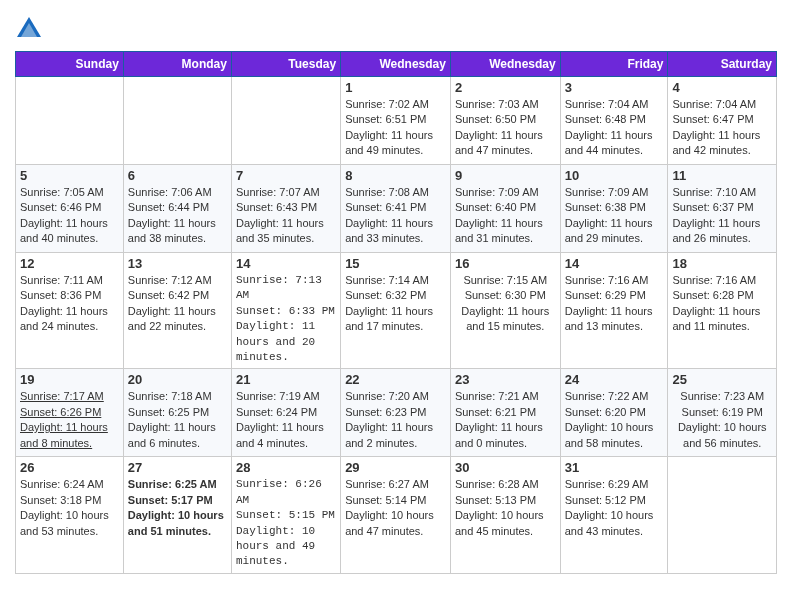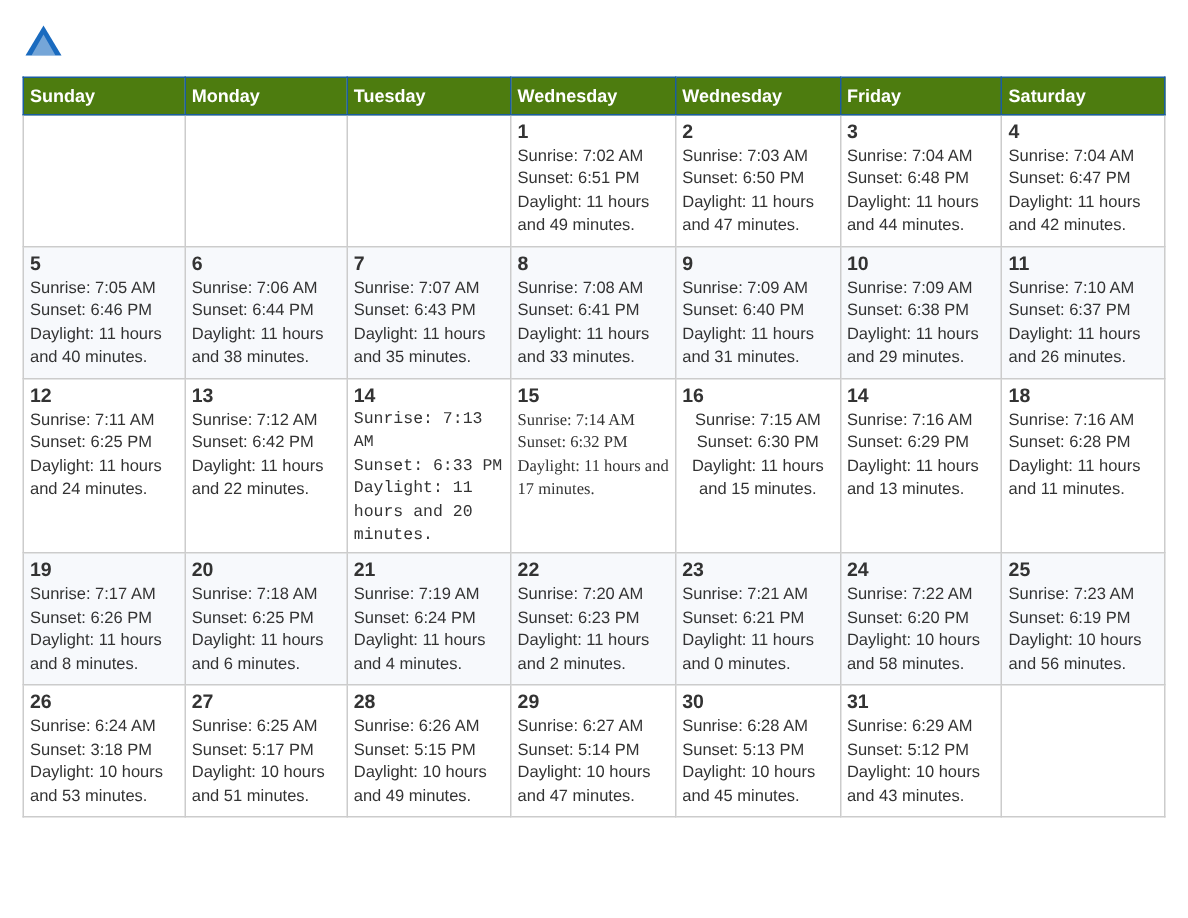--- a/index.html
+++ b/index.html
@@ -94,21 +94,21 @@
     }
     .empty-cell {
       background: #f9f9f9;
     }
     tr:nth-child(even) td {
       background: #f7f9fc;
     }
     tr:nth-child(odd) td {
       background: #fff;
     }
-    .calendar thead tr th { background-color: #4d7c0f; }
+    .calendar thead tr th { background-color: #6d28d9; text-align: right; }
   </style>
 </head>
 <body>
 
 <div class="page">
   <div class="header">
     <div class="logo">
       <svg class="logo-icon" viewBox="0 0 28 28" xmlns="http://www.w3.org/2000/svg">
         <polygon points="14,2 26,22 2,22" fill="#1a6bbf"></polygon>
         <polygon points="14,8 22,22 6,22" fill="#fff" opacity="0.4"></polygon>
@@ -207,38 +207,38 @@
             <div class="day-number">11</div>
             <div class="day-info" style="white-space: pre-line;">Sunrise: 7:10 AM
 Sunset: 6:37 PM
 Daylight: 11 hours and 26 minutes.</div>
           </td>
         </tr>
         <tr>
           <td>
             <div class="day-number">12</div>
             <div class="day-info" style="white-space: pre-line;">Sunrise: 7:11 AM
-Sunset: 6:25 PM
+Sunset: 8:36 PM
 Daylight: 11 hours and 24 minutes.</div>
           </td>
           <td>
             <div class="day-number">13</div>
             <div class="day-info" style="white-space: pre-line;">Sunrise: 7:12 AM
 Sunset: 6:42 PM
 Daylight: 11 hours and 22 minutes.</div>
           </td>
           <td>
             <div class="day-number">14</div>
             <div class="day-info" style="white-space: pre-line; font-family: Liberation Mono, monospace;">Sunrise: 7:13 AM
 Sunset: 6:33 PM
 Daylight: 11 hours and 20 minutes.</div>
           </td>
           <td>
             <div class="day-number">15</div>
-            <div class="day-info" style="white-space: pre-line; font-family: Liberation Serif, serif;">Sunrise: 7:14 AM
+            <div class="day-info" style="white-space: pre-line;">Sunrise: 7:14 AM
 Sunset: 6:32 PM
 Daylight: 11 hours and 17 minutes.</div>
           </td>
           <td>
             <div class="day-number">16</div>
             <div class="day-info" style="white-space: pre-line; text-align: center;">Sunrise: 7:15 AM
 Sunset: 6:30 PM
 Daylight: 11 hours and 15 minutes.</div>
           </td>
           <td>
@@ -250,21 +250,21 @@
           <td>
             <div class="day-number">18</div>
             <div class="day-info" style="white-space: pre-line;">Sunrise: 7:16 AM
 Sunset: 6:28 PM
 Daylight: 11 hours and 11 minutes.</div>
           </td>
         </tr>
         <tr>
           <td>
             <div class="day-number">19</div>
-            <div class="day-info" style="white-space: pre-line;">Sunrise: 7:17 AM
+            <div class="day-info" style="white-space: pre-line; text-decoration: underline;">Sunrise: 7:17 AM
 Sunset: 6:26 PM
 Daylight: 11 hours and 8 minutes.</div>
           </td>
           <td>
             <div class="day-number">20</div>
             <div class="day-info" style="white-space: pre-line;">Sunrise: 7:18 AM
 Sunset: 6:25 PM
 Daylight: 11 hours and 6 minutes.</div>
           </td>
           <td>
@@ -286,41 +286,41 @@
 Daylight: 11 hours and 0 minutes.</div>
           </td>
           <td>
             <div class="day-number">24</div>
             <div class="day-info" style="white-space: pre-line;">Sunrise: 7:22 AM
 Sunset: 6:20 PM
 Daylight: 10 hours and 58 minutes.</div>
           </td>
           <td>
             <div class="day-number">25</div>
-            <div class="day-info" style="white-space: pre-line;">Sunrise: 7:23 AM
+            <div class="day-info" style="white-space: pre-line; text-align: center;">Sunrise: 7:23 AM
 Sunset: 6:19 PM
 Daylight: 10 hours and 56 minutes.</div>
           </td>
         </tr>
         <tr>
           <td>
             <div class="day-number">26</div>
             <div class="day-info" style="white-space: pre-line;">Sunrise: 6:24 AM
 Sunset: 3:18 PM
 Daylight: 10 hours and 53 minutes.</div>
           </td>
           <td>
             <div class="day-number">27</div>
-            <div class="day-info" style="white-space: pre-line;">Sunrise: 6:25 AM
+            <div class="day-info" style="white-space: pre-line; font-weight: bold;">Sunrise: 6:25 AM
 Sunset: 5:17 PM
 Daylight: 10 hours and 51 minutes.</div>
           </td>
           <td>
             <div class="day-number">28</div>
-            <div class="day-info" style="white-space: pre-line;">Sunrise: 6:26 AM
+            <div class="day-info" style="white-space: pre-line; font-family: Liberation Mono, monospace;">Sunrise: 6:26 AM
 Sunset: 5:15 PM
 Daylight: 10 hours and 49 minutes.</div>
           </td>
           <td>
             <div class="day-number">29</div>
             <div class="day-info" style="white-space: pre-line;">Sunrise: 6:27 AM
 Sunset: 5:14 PM
 Daylight: 10 hours and 47 minutes.</div>
           </td>
           <td>

